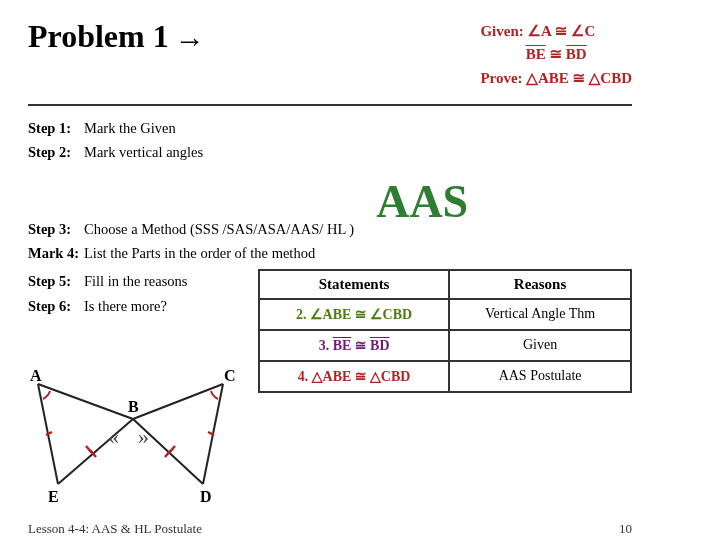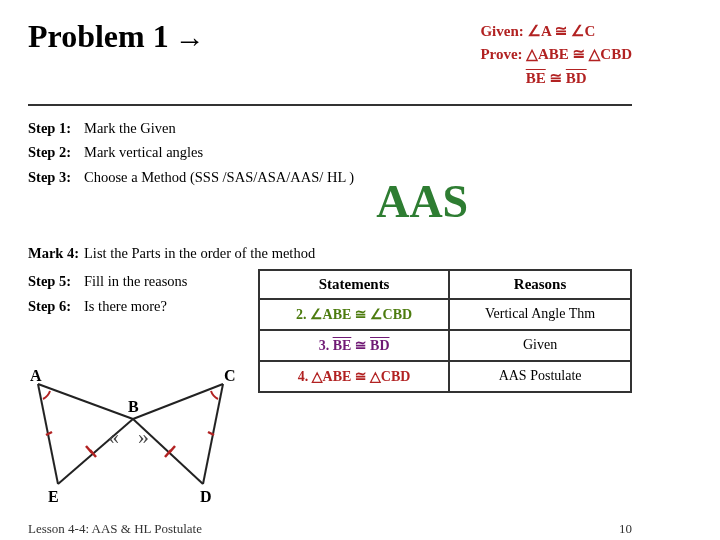--- a/index.html
+++ b/index.html
@@ -51,21 +51,21 @@
       border-top: 2px solid #333;
       margin: 4px 0 10px 0;
     }
     .steps-col {
       flex: 1;
       font-size: 14.5px;
       line-height: 1.7;
     }
     .step-line {
       display: flex;
-      align-items: flex-start;
+      align-items: flex-end;
       gap: 4px;
     }
     .step-num {
       font-weight: bold;
       min-width: 52px;
     }
     .aas-label {
       font-size: 46px;
       font-weight: bold;
       color: #2e7d32;
@@ -146,27 +146,27 @@
 
   <div class="header-row">
     <div class="problem-title">
       <span>Problem 1</span>
       <span class="arrow">→</span>
     </div>
     <div class="given-box">
       <div>
         <span>Given: </span><span class="math-red">∠A ≅ ∠C</span>
       </div>
-      <div>
-        <span>Prove: </span><span class="math-red">△ABE ≅ △CBD</span>
-      </div>
       <div style="text-align:center;">
         <span class="math-red overline" style="text-decoration:overline; color:#b22222; font-weight:bold;">BE</span>
         <span class="math-red" style="color:#b22222; font-weight:bold;"> ≅ </span>
         <span class="math-red overline" style="text-decoration:overline; color:#b22222; font-weight:bold;">BD</span>
+      </div>
+      <div>
+        <span>Prove: </span><span class="math-red">△ABE ≅ △CBD</span>
       </div>
     </div>
   </div>
 
   <hr class="divider">
 
   <div style="display:flex; align-items:flex-start; margin-bottom:2px;">
     <div class="steps-col">
       <div class="step-line">
         <span class="step-num">Step 1:</span>

